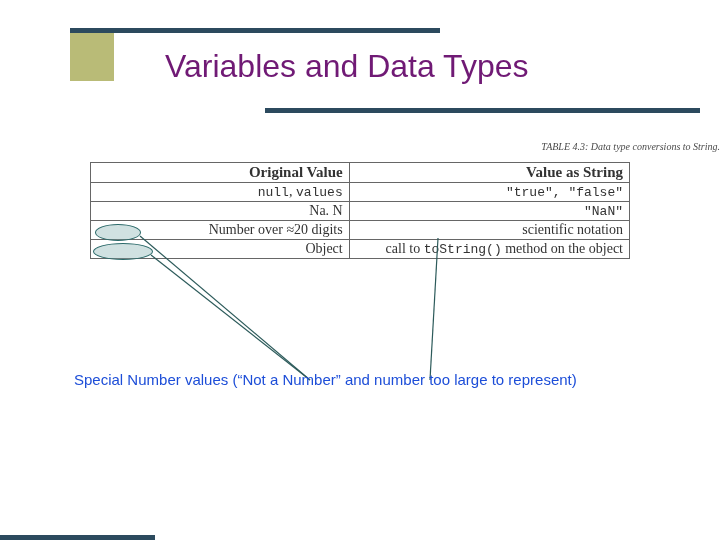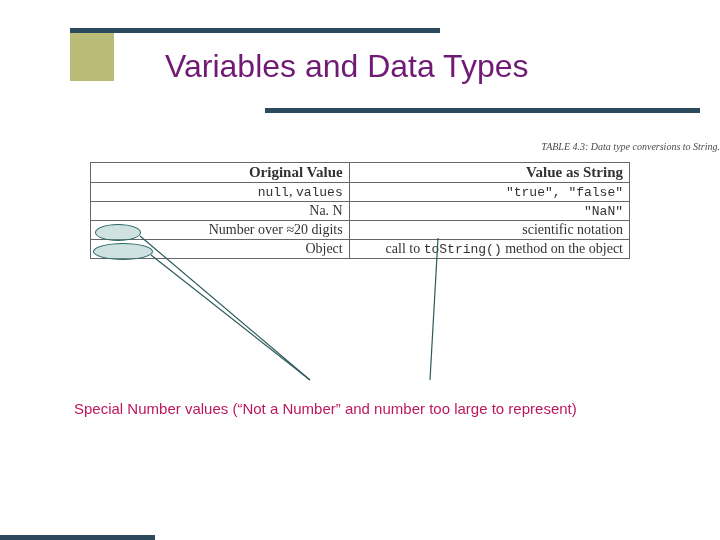--- a/index.html
+++ b/index.html
@@ -82,25 +82,25 @@
   }
   .datatable th {
     font-weight: bold;
     font-size: 15px;
     font-family: Georgia, 'Times New Roman', serif;
   }
   .datatable td:first-child, .datatable th:first-child { width: 48%; }
   .mono { font-family: 'Courier New', monospace; font-size: 13px; color: #333; }
   .caption-text {
     position: absolute;
-    top: 400px;
+    top: 371px;
     left: 74px;
     font-size: 15px;
     font-family: Arial, sans-serif;
-    color: #be185d;
+    color: #1d4ed8;
   }
   .callout-oval {
     position: absolute;
     border: 1px solid #2c6a6a;
     background: rgba(120,170,170,0.35);
     border-radius: 50%;
   }
   .oval-nan {
     top: 224px;
     left: 95px;

